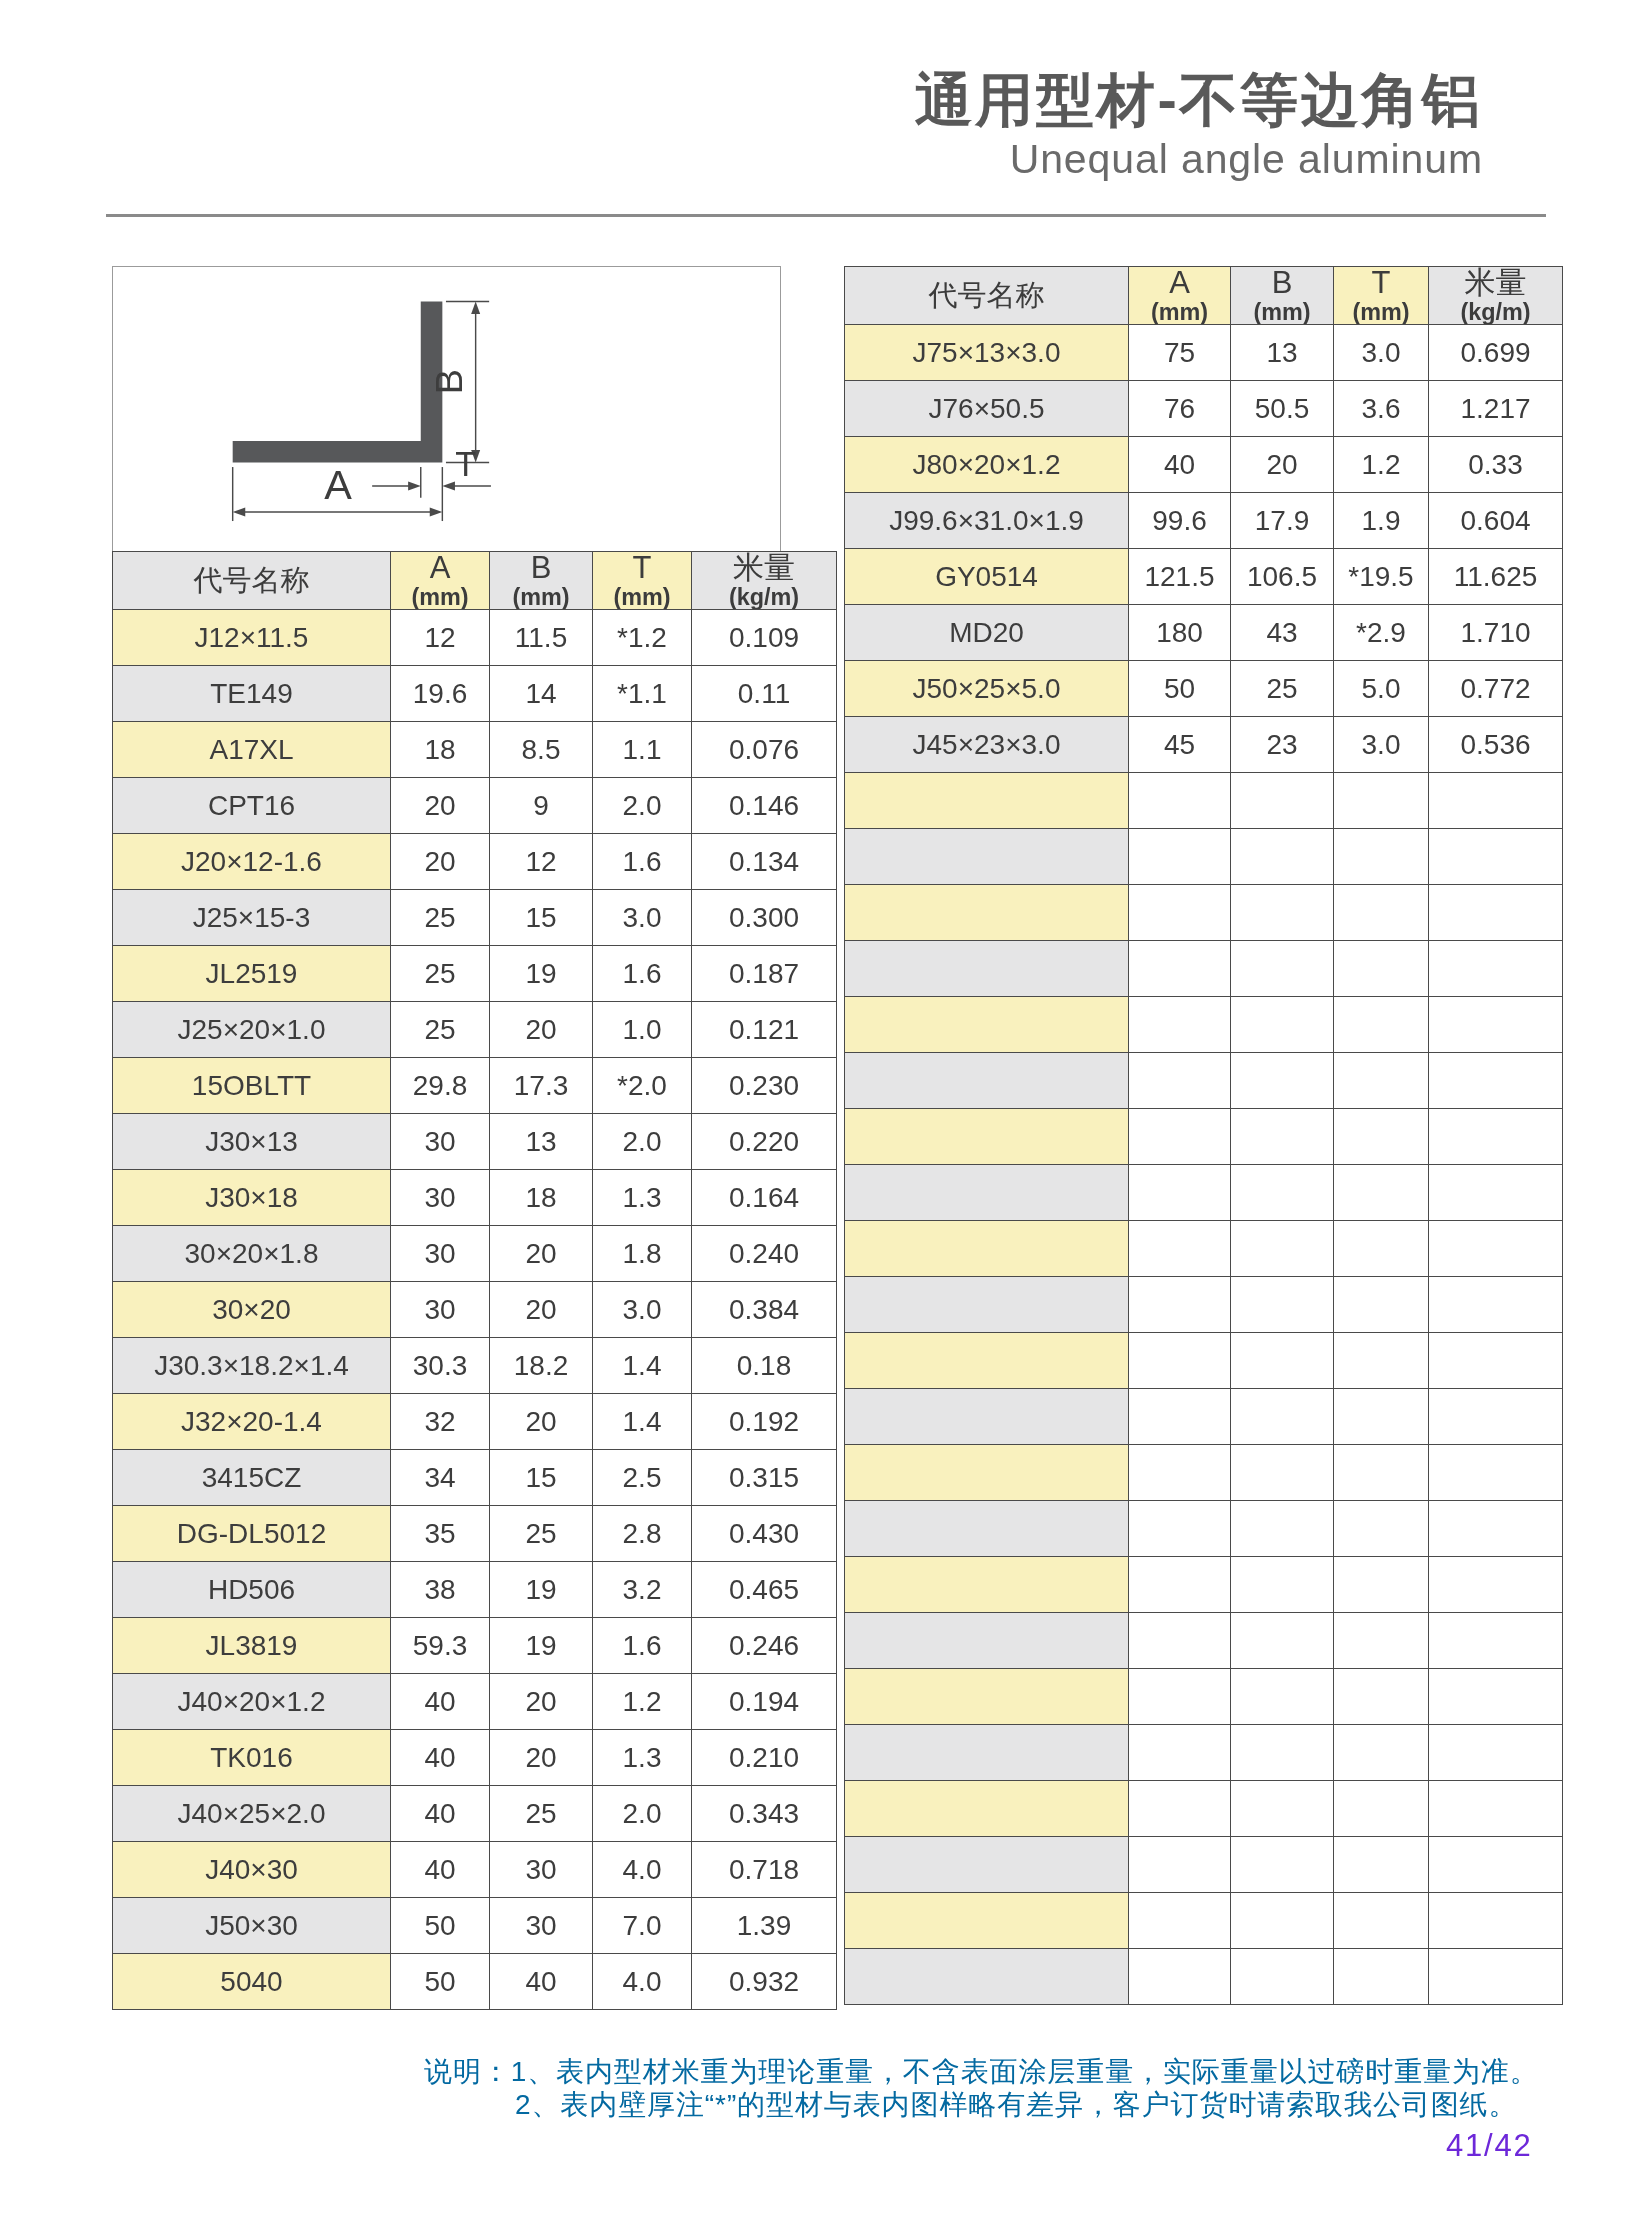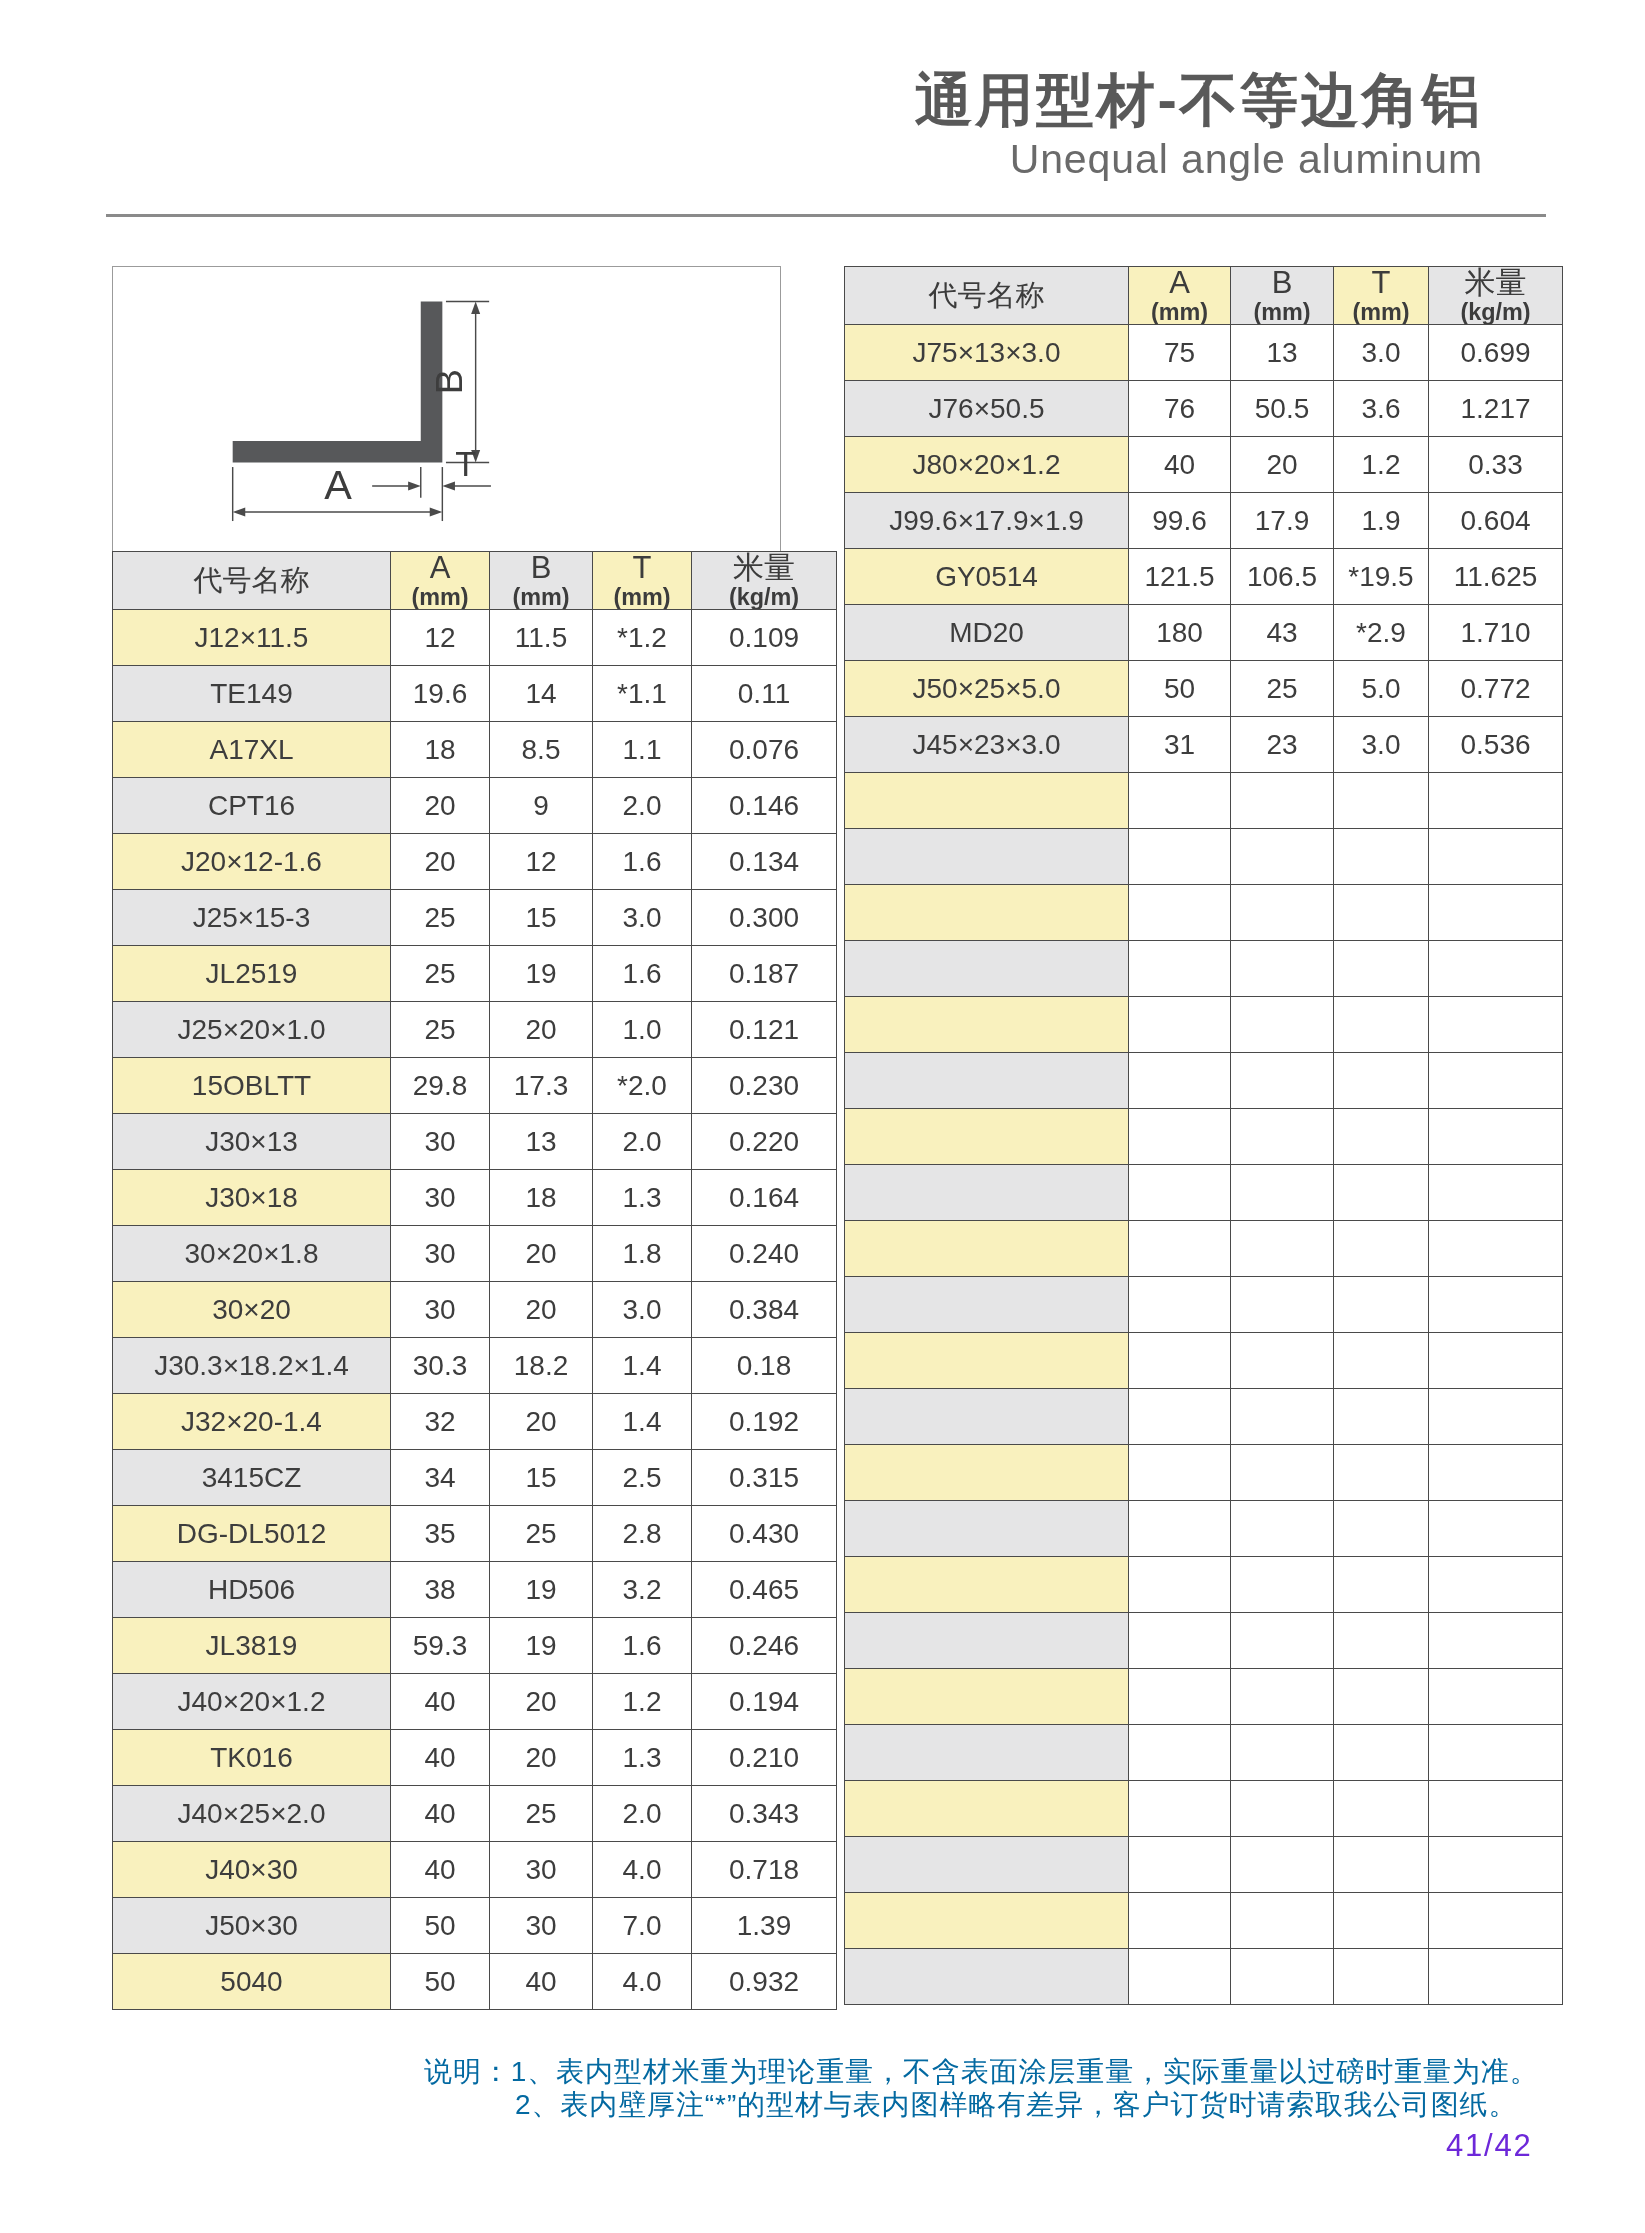--- a/index.html
+++ b/index.html
@@ -335,21 +335,21 @@
           <td class="bg-white">1.217</td>
         </tr>
         <tr>
           <td class="bg-yellow">J80×20×1.2</td>
           <td class="bg-white">40</td>
           <td class="bg-white">20</td>
           <td class="bg-white">1.2</td>
           <td class="bg-white">0.33</td>
         </tr>
         <tr>
-          <td class="bg-gray">J99.6×17.9×1.9</td>
+          <td class="bg-gray">J99.6×31.0×1.9</td>
           <td class="bg-white">99.6</td>
           <td class="bg-white">17.9</td>
           <td class="bg-white">1.9</td>
           <td class="bg-white">0.604</td>
         </tr>
         <tr>
           <td class="bg-yellow">GY0514</td>
           <td class="bg-white">121.5</td>
           <td class="bg-white">106.5</td>
           <td class="bg-white">*19.5</td>
@@ -364,21 +364,21 @@
         </tr>
         <tr>
           <td class="bg-yellow">J50×25×5.0</td>
           <td class="bg-white">50</td>
           <td class="bg-white">25</td>
           <td class="bg-white">5.0</td>
           <td class="bg-white">0.772</td>
         </tr>
         <tr>
           <td class="bg-gray">J45×23×3.0</td>
-          <td class="bg-white">31</td>
+          <td class="bg-white">45</td>
           <td class="bg-white">23</td>
           <td class="bg-white">3.0</td>
           <td class="bg-white">0.536</td>
         </tr>
         <tr>
           <td class="bg-yellow"></td>
           <td class="bg-white"></td>
           <td class="bg-white"></td>
           <td class="bg-white"></td>
           <td class="bg-white"></td>

